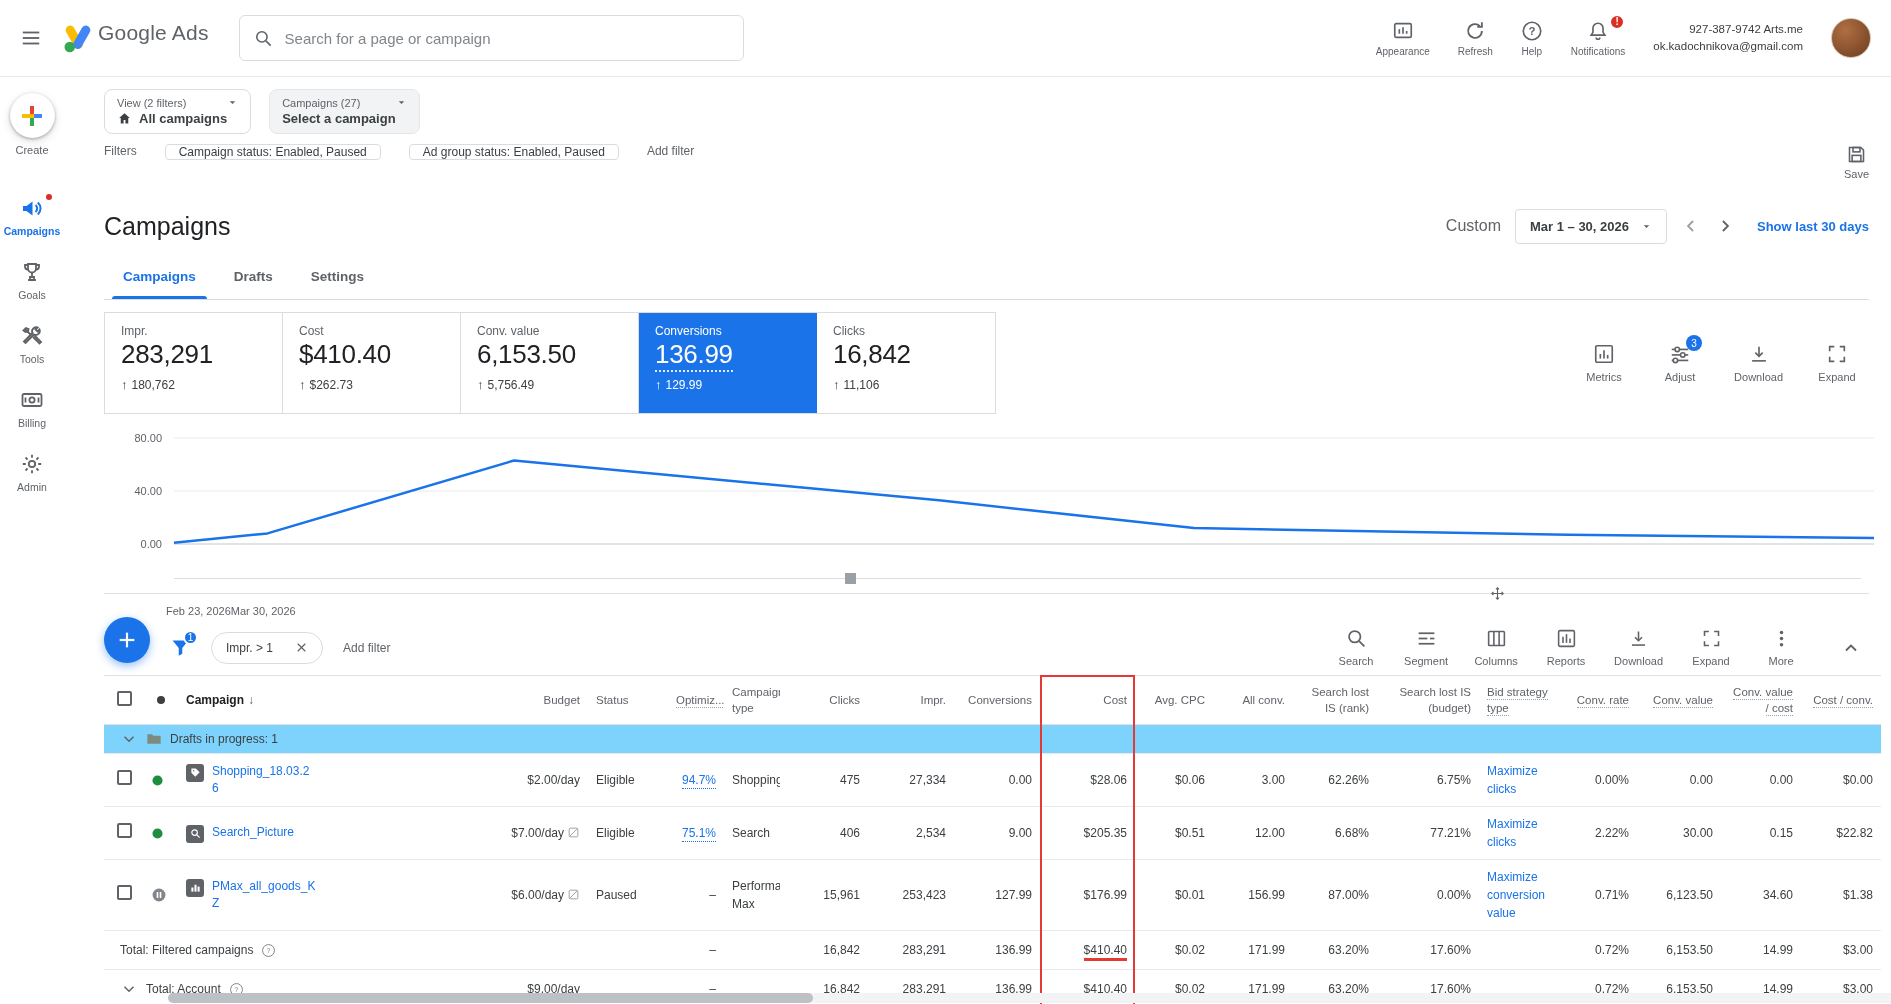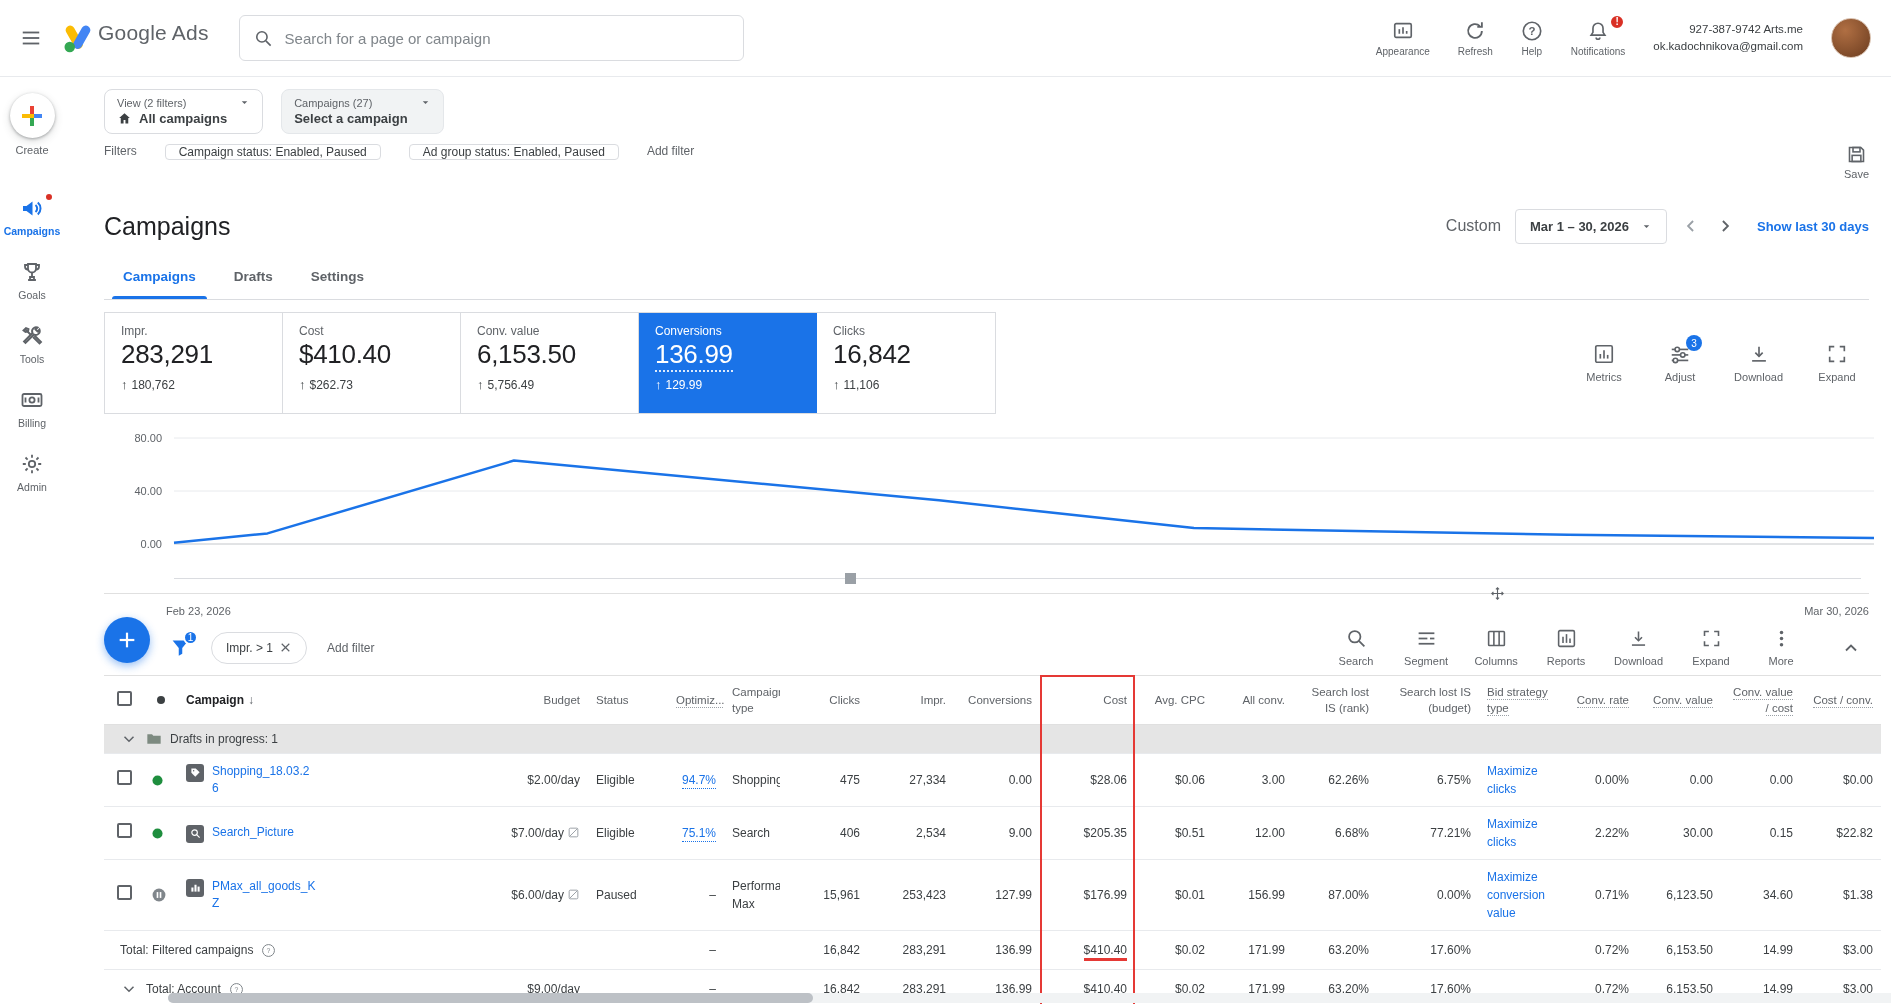--- a/index.html
+++ b/index.html
@@ -29,21 +29,21 @@
 .create-circle{width:45px;height:45px;border-radius:50%;background:#fff;box-shadow:0 1px 3px rgba(60,64,67,.4),0 3px 8px rgba(60,64,67,.18);display:flex;align-items:center;justify-content:center}
 .create-label{font-size:11px;color:#5f6368}
 .nav-item{display:flex;flex-direction:column;align-items:center;gap:5px;margin-bottom:23px;cursor:pointer;position:relative}
 .nav-label{font-size:10.5px;color:#5f6368}
 .nav-item.active .nav-label{color:#1a73e8;font-weight:700}
 .nav-dot{position:absolute;top:-4px;right:6px;width:10px;height:10px;border-radius:50%;background:#d93025;border:2px solid #fff}
 
 
 .content{flex:1;padding:0 22px 0 40px;position:relative;overflow:hidden}
 .subnav{display:flex;gap:18px;padding-top:12px;align-items:flex-start}
-.pill{border:1px solid #dadce0;border-radius:8px;padding:7px 12px;display:flex;align-items:flex-start;gap:12px;cursor:pointer;background:#fff}
+.pill{border:1px solid #dadce0;border-radius:8px;padding:7px 12px;display:flex;align-items:flex-start;cursor:pointer;background:#fff}
 .pill.gray{background:#f1f3f4;border-color:#e4e7ea}
 .pill-text{display:flex;flex-direction:column;gap:2px}
 .pill-small{font-size:11px;color:#5f6368}
 .pill-value{font-size:13px;font-weight:700;color:#3c4043;display:flex;align-items:center;gap:7px;white-space:nowrap}
 .filters-row{display:flex;align-items:flex-start;gap:28px;margin-top:10px;height:44px}
 .filters-label{font-size:12px;color:#5f6368}
 .chip{border:1px solid #dadce0;border-radius:4px;padding:0 13px;font-size:12px;color:#3c4043;background:#fff;cursor:pointer;white-space:nowrap}
 .add-filter{font-size:12px;color:#5f6368;cursor:pointer}
 .save-tool{margin-left:auto;display:flex;flex-direction:column;align-items:center;gap:3px;color:#5f6368;font-size:11px;cursor:pointer}
 
@@ -77,43 +77,43 @@
 
 
 .chart-section{margin-top:8px}
 .ytick{font-size:11px;fill:#5f6368}
 .pan-row{position:relative;height:13px}
 .pan-row .track{position:absolute;left:70px;right:8px;top:6px;height:1px;background:#dadce0}
 .pan-thumb{position:absolute;left:42%;top:1px;width:11px;height:11px;background:#9aa0a6;cursor:pointer}
 .zoom-row{position:relative;height:17px}
 .zoom-row .track{position:absolute;left:0;right:0;top:8px;height:1px;background:#e0e0e0}
 .drag-handle{position:absolute;left:78.5%;top:1px;cursor:pointer}
-.dates-row{display:flex;justify-content:space-between;padding-left:62px;font-size:11px;color:#5f6368;height:18px;align-items:center}
+.dates-row{display:flex;justify-content:flex-start;padding-left:62px;font-size:11px;color:#5f6368;height:18px;align-items:center}
 
 
 .table-toolbar{display:flex;align-items:center;margin-top:2px;padding:6px 0 8px;position:relative}
 .fab{width:46px;height:46px;border-radius:50%;background:#1a73e8;border:none;color:#fff;box-shadow:0 3px 8px rgba(26,115,232,.45);cursor:pointer;display:flex;align-items:center;justify-content:center;margin-right:20px;margin-top:-16px;flex-shrink:0}
 .funnel-wrap{position:relative;margin-right:20px;cursor:pointer}
 .badge-blue-sm{position:absolute;top:-7px;right:-7px;width:15px;height:15px;border-radius:50%;background:#1a73e8;color:#fff;font-size:10px;display:flex;align-items:center;justify-content:center;border:2px solid #fff}
-.filter-chip{border:1px solid #dadce0;border-radius:16px;padding:8px 14px;font-size:12px;color:#3c4043;display:flex;align-items:center;gap:6px;cursor:pointer;white-space:nowrap}
+.filter-chip{border:1px solid #dadce0;border-radius:16px;padding:8px 14px;font-size:12px;color:#3c4043;display:flex;align-items:center;gap:22px;cursor:pointer;white-space:nowrap}
 .toolbar-addfilter{font-size:12px;color:#5f6368;margin-left:20px;cursor:pointer}
 .toolbar-tools{margin-left:auto;display:flex;gap:26px;align-items:flex-start}
 .collapse-btn{margin-left:30px;width:36px;height:36px;border-radius:50%;display:flex;align-items:center;justify-content:center;cursor:pointer;align-self:center}
 
 
 .table-wrap{position:relative}
 table{border-collapse:collapse;table-layout:fixed;width:1777px;font-size:12px}
 thead th{border-top:1px solid #e0e0e0;border-bottom:1px solid #e0e0e0;color:#5f6368;font-weight:400;font-size:11.5px;padding:8px 8px;text-align:right;vertical-align:middle;line-height:1.4;overflow:hidden}
 th.left,td.left{text-align:left}
 th.center,td.center{text-align:center}
 .dotted{border-bottom:1px dotted #9aa0a6;padding-bottom:1px}
 th.campaign-h{color:#202124;font-weight:700;font-size:12px}
 .sort-arrow{color:#5f6368;font-weight:400;margin-left:4px}
 td{border-bottom:1px solid #e8eaed;padding:8px 8px;text-align:right;color:#3c4043;vertical-align:middle;overflow:hidden;line-height:1.5}
-tr.group-row td{background:#e5e5e5;padding:5px 8px}
+tr.group-row td{background:#7dd3fc;padding:5px 8px}
 .grp{display:flex;align-items:center;gap:8px;padding-left:8px}
 a.blue{color:#1a73e8;text-decoration:none;cursor:pointer}
 .dotted-link{border-bottom:1px dotted #1a73e8;padding-bottom:1px}
 .camp-cell{display:flex;align-items:flex-start;gap:8px}
 .camp-ic{width:18px;height:18px;border-radius:3px;background:#5f6368;display:inline-flex;align-items:center;justify-content:center;flex-shrink:0;margin-top:1px}
 .camp-link{max-width:104px;word-break:break-all;display:inline-block;line-height:1.45}
 .cb{display:inline-block;width:15px;height:15px;border:2px solid #5f6368;border-radius:2px;cursor:pointer;background:#fff}
 .hdr-dot{display:inline-block;width:8px;height:8px;border-radius:50%;background:#3c4043}
 .c-cb,.c-dot{text-align:center}
 .bicon{display:inline-block;vertical-align:-2px;margin-left:3px}

